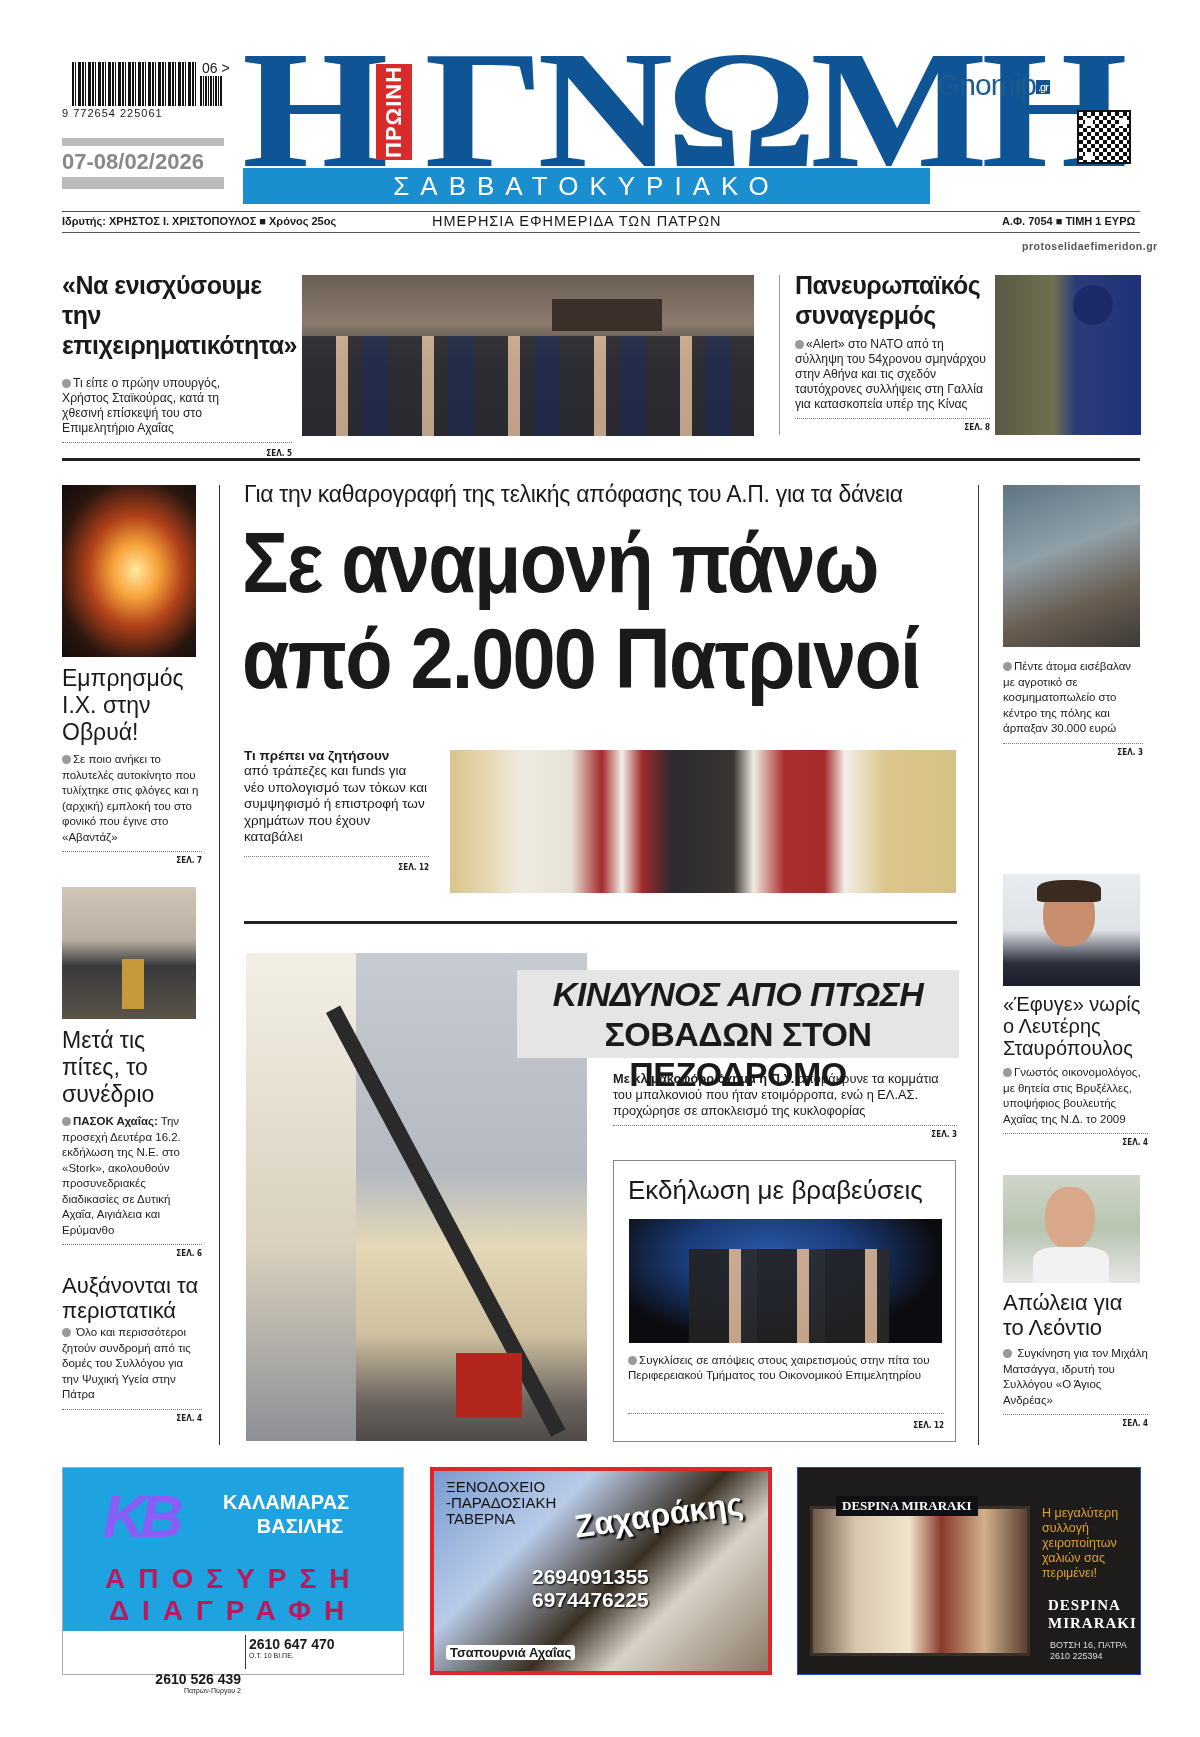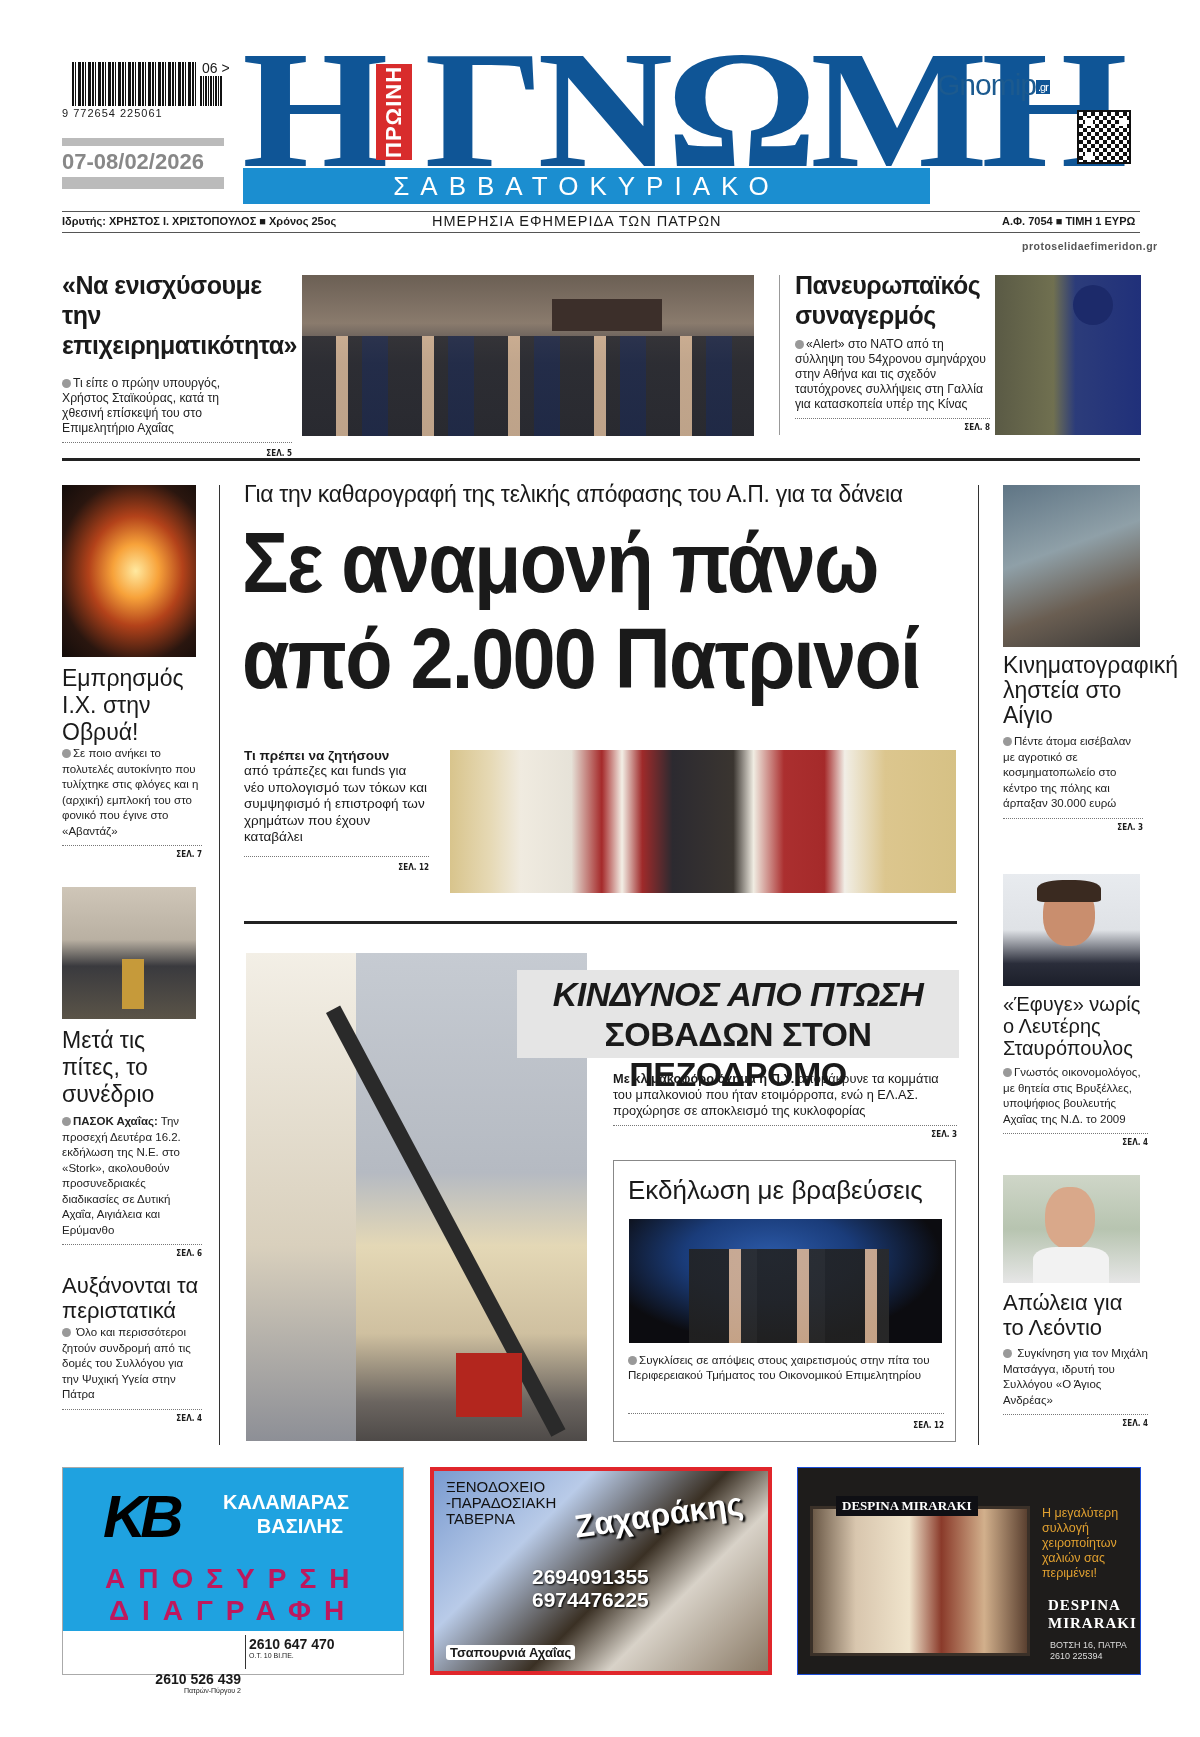--- a/index.html
+++ b/index.html
@@ -79,21 +79,21 @@
 <div class="vline" style="left:779px;top:275px;height:160px;background:#999;"></div>
 <div class="photo" style="left:995px;top:275px;width:146px;height:160px;background:linear-gradient(90deg,#5a5a45 0%,#707050 40%,#2c3c7a 55%,#20307a 100%);">
   <div style="position:absolute;left:78px;top:10px;width:40px;height:40px;border-radius:50%;background:#1c2a6a;"></div>
 </div>
 
 <div class="abs" style="left:62px;top:458px;width:1078px;height:3px;background:#222;"></div>
 
 <div class="photo" style="left:62px;top:485px;width:134px;height:172px;background:radial-gradient(ellipse at 55% 50%,#ffe9a0 0%,#f7a23a 22%,#b3421a 45%,#2a160f 75%,#120c0a 100%);"></div>
 <div class="abs" style="left:62px;top:665px;width:140px;">
   <div style="font-size:23px;line-height:27px;">Εμπρησμός Ι.Χ. στην Οβρυά!</div>
-  <div class="body-s" style="font-size:11.5px;line-height:15.5px;"><span class="bullet"></span><span>Σε ποιο ανήκει το πολυτελές αυτοκίνητο που τυλίχτηκε στις φλόγες και η (αρχική) εμπλοκή του στο φονικό που έγινε στο «Αβαντάζ»</span></div>
+  <div class="body-s" style="margin-top:6px;font-size:11.5px;line-height:15.5px;"><span class="bullet"></span><span>Σε ποιο ανήκει το πολυτελές αυτοκίνητο που τυλίχτηκε στις φλόγες και η (αρχική) εμπλοκή του στο φονικό που έγινε στο «Αβαντάζ»</span></div>
   <div class="dots" style="margin-top:6px;"></div>
   <div class="sel" style="margin-top:4px;">ΣΕΛ. 7</div>
 </div>
 <div class="photo" style="left:62px;top:887px;width:134px;height:132px;background:linear-gradient(180deg,#cfc6b8 0%,#b9b0a2 40%,#3a3a3e 60%,#5a5448 100%);">
   <div style="position:absolute;left:60px;top:72px;width:22px;height:50px;background:#c69a3a;"></div>
 </div>
 <div class="abs" style="left:62px;top:1027px;width:140px;">
   <div style="font-size:23px;line-height:27px;">Μετά τις πίτες, το συνέδριο</div>
   <div class="body-s" style="margin-top:6px;font-size:11.5px;line-height:15.5px;"><span class="bullet"></span><b>ΠΑΣΟΚ Αχαΐας:</b><span> Την προσεχή Δευτέρα 16.2. εκδήλωση της Ν.Ε. στο «Stork», ακολουθούν προσυνεδριακές διαδικασίες σε Δυτική Αχαΐα, Αιγιάλεια και Ερύμανθο</span></div>
   <div class="dots" style="margin-top:6px;"></div>
@@ -144,21 +144,20 @@
   <div class="photo" style="left:15px;top:58px;width:313px;height:124px;background:radial-gradient(ellipse at 45% 30%,#2c5aa8 0%,#1a3c7a 35%,#0c0c10 70%);">
     <div style="position:absolute;left:60px;top:30px;width:200px;height:94px;background:repeating-linear-gradient(90deg,#222 0 40px,#d9b394 40px 52px,#2a2a2a 52px 68px);opacity:.9;"></div>
   </div>
   <div class="body-s" style="position:absolute;left:14px;top:191px;width:318px;font-size:11.6px;"><span class="bullet"></span><span>Συγκλίσεις σε απόψεις στους χαιρετισμούς στην πίτα του Περιφερειακού Τμήματος του Οικονομικού Επιμελητηρίου</span></div>
   <div class="dots" style="position:absolute;left:14px;top:252px;width:316px;"></div>
   <div class="sel" style="position:absolute;left:14px;top:260px;width:316px;">ΣΕΛ. 12</div>
 </div>
 
 <div class="photo" style="left:1003px;top:485px;width:137px;height:162px;background:linear-gradient(160deg,#5f7585 0%,#8fa0a8 40%,#6a5e52 70%,#3c3a38 100%);"></div>
 <div class="abs" style="left:1003px;top:653px;width:140px;">
-  <div style="font-size:23px;line-height:25px;">Κινηματογραφική ληστεία στο Αίγιο</div>
   <div class="body-s" style="margin-top:6px;font-size:11.5px;line-height:15.5px;"><span class="bullet"></span><span>Πέντε άτομα εισέβαλαν με αγροτικό σε κοσμηματοπωλείο στο κέντρο  της πόλης  και άρπαξαν 30.000 ευρώ</span></div>
   <div class="dots" style="margin-top:6px;"></div>
   <div class="sel" style="margin-top:4px;">ΣΕΛ. 3</div>
 </div>
 <div class="photo" style="left:1003px;top:874px;width:137px;height:112px;background:linear-gradient(180deg,#e8ebef 0%,#dfe2e6 50%,#2a2d3a 80%,#1c1f2a 100%);">
   <div style="position:absolute;left:40px;top:10px;width:52px;height:62px;border-radius:45%;background:#c98e6e;"></div>
   <div style="position:absolute;left:34px;top:6px;width:64px;height:22px;border-radius:40% 40% 10% 10%;background:#3a2a20;"></div>
 </div>
 <div class="abs" style="left:1003px;top:993px;width:145px;">
   <div style="font-size:20px;line-height:22px;">«Έφυγε» νωρίς ο Λευτέρης Σταυρόπουλος</div>
@@ -172,21 +171,21 @@
 </div>
 <div class="abs" style="left:1003px;top:1290px;width:145px;">
   <div style="font-size:22px;line-height:25px;">Απώλεια για το Λεόντιο</div>
   <div class="body-s" style="margin-top:6px;font-size:11.5px;line-height:15.5px;"><span class="bullet"></span><span> Συγκίνηση για τον Μιχάλη Ματσάγγα, ιδρυτή του Συλλόγου «Ο Άγιος Ανδρέας»</span></div>
   <div class="dots" style="margin-top:6px;"></div>
   <div class="sel" style="margin-top:4px;">ΣΕΛ. 4</div>
 </div>
 
 <div class="abs" style="left:62px;top:1467px;width:342px;height:208px;border:1px solid #aaa;background:#fff;">
   <div style="position:absolute;left:0;top:0;width:340px;height:163px;background:#1fa2e0;"></div>
-  <div style="position:absolute;left:40px;top:14px;font-weight:bold;font-size:60px;color:#000000;font-style:italic;letter-spacing:-6px;">KB</div>
+  <div style="position:absolute;left:40px;top:14px;font-weight:bold;font-size:60px;color:#8b5cf6;font-style:italic;letter-spacing:-6px;">KB</div>
   <div style="position:absolute;left:160px;top:22px;width:120px;text-align:right;font-weight:bold;font-size:20px;line-height:24px;color:#fff;">
     <div>ΚΑΛΑΜΑΡΑΣ</div>
     <div>ΒΑΣΙΛΗΣ</div>
   </div>
   <div style="position:absolute;left:42px;top:95px;width:256px;font-weight:bold;font-size:28px;line-height:32px;letter-spacing:13px;color:#be185d;text-align:center;">
     <div>ΑΠΟΣΥΡΣΗ</div>
     <div>ΔΙΑΓΡΑΦΗ</div>
   </div>
   <div style="position:absolute;left:78px;top:168px;text-align:right;width:100px;">
     <div style="font-weight:bold;font-size:14px;margin-top:35px;">2610 526 439</div>

